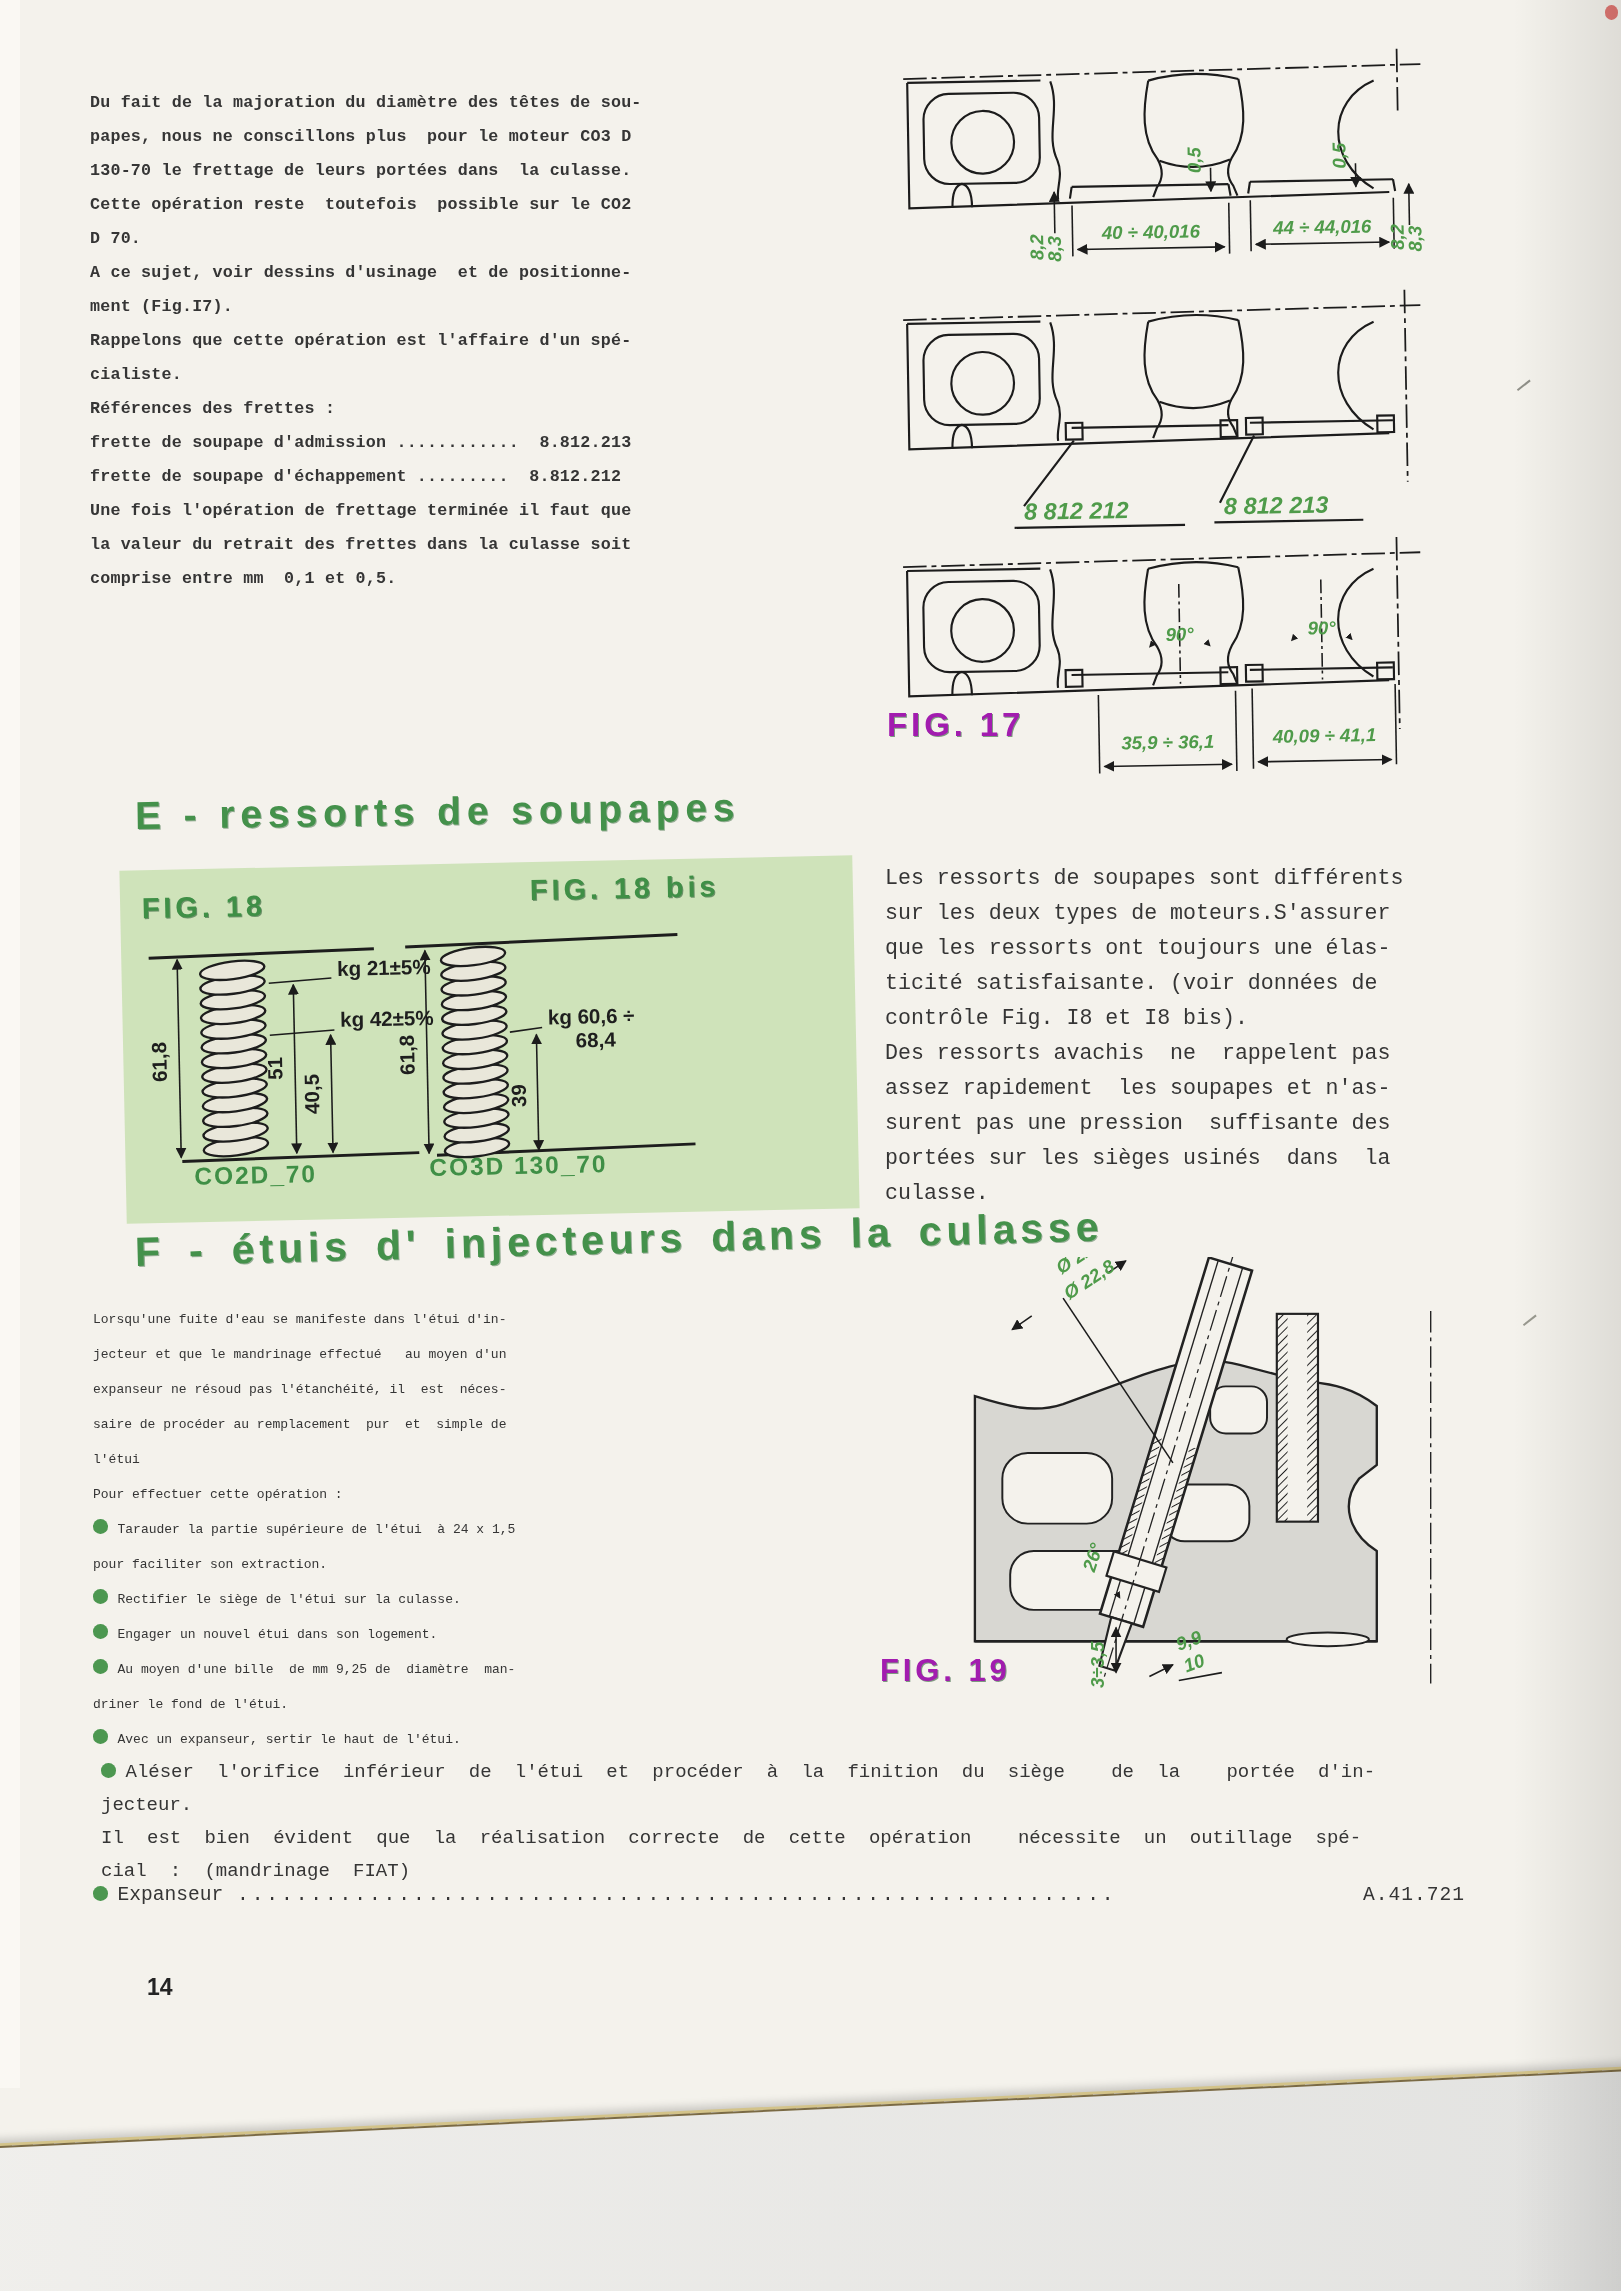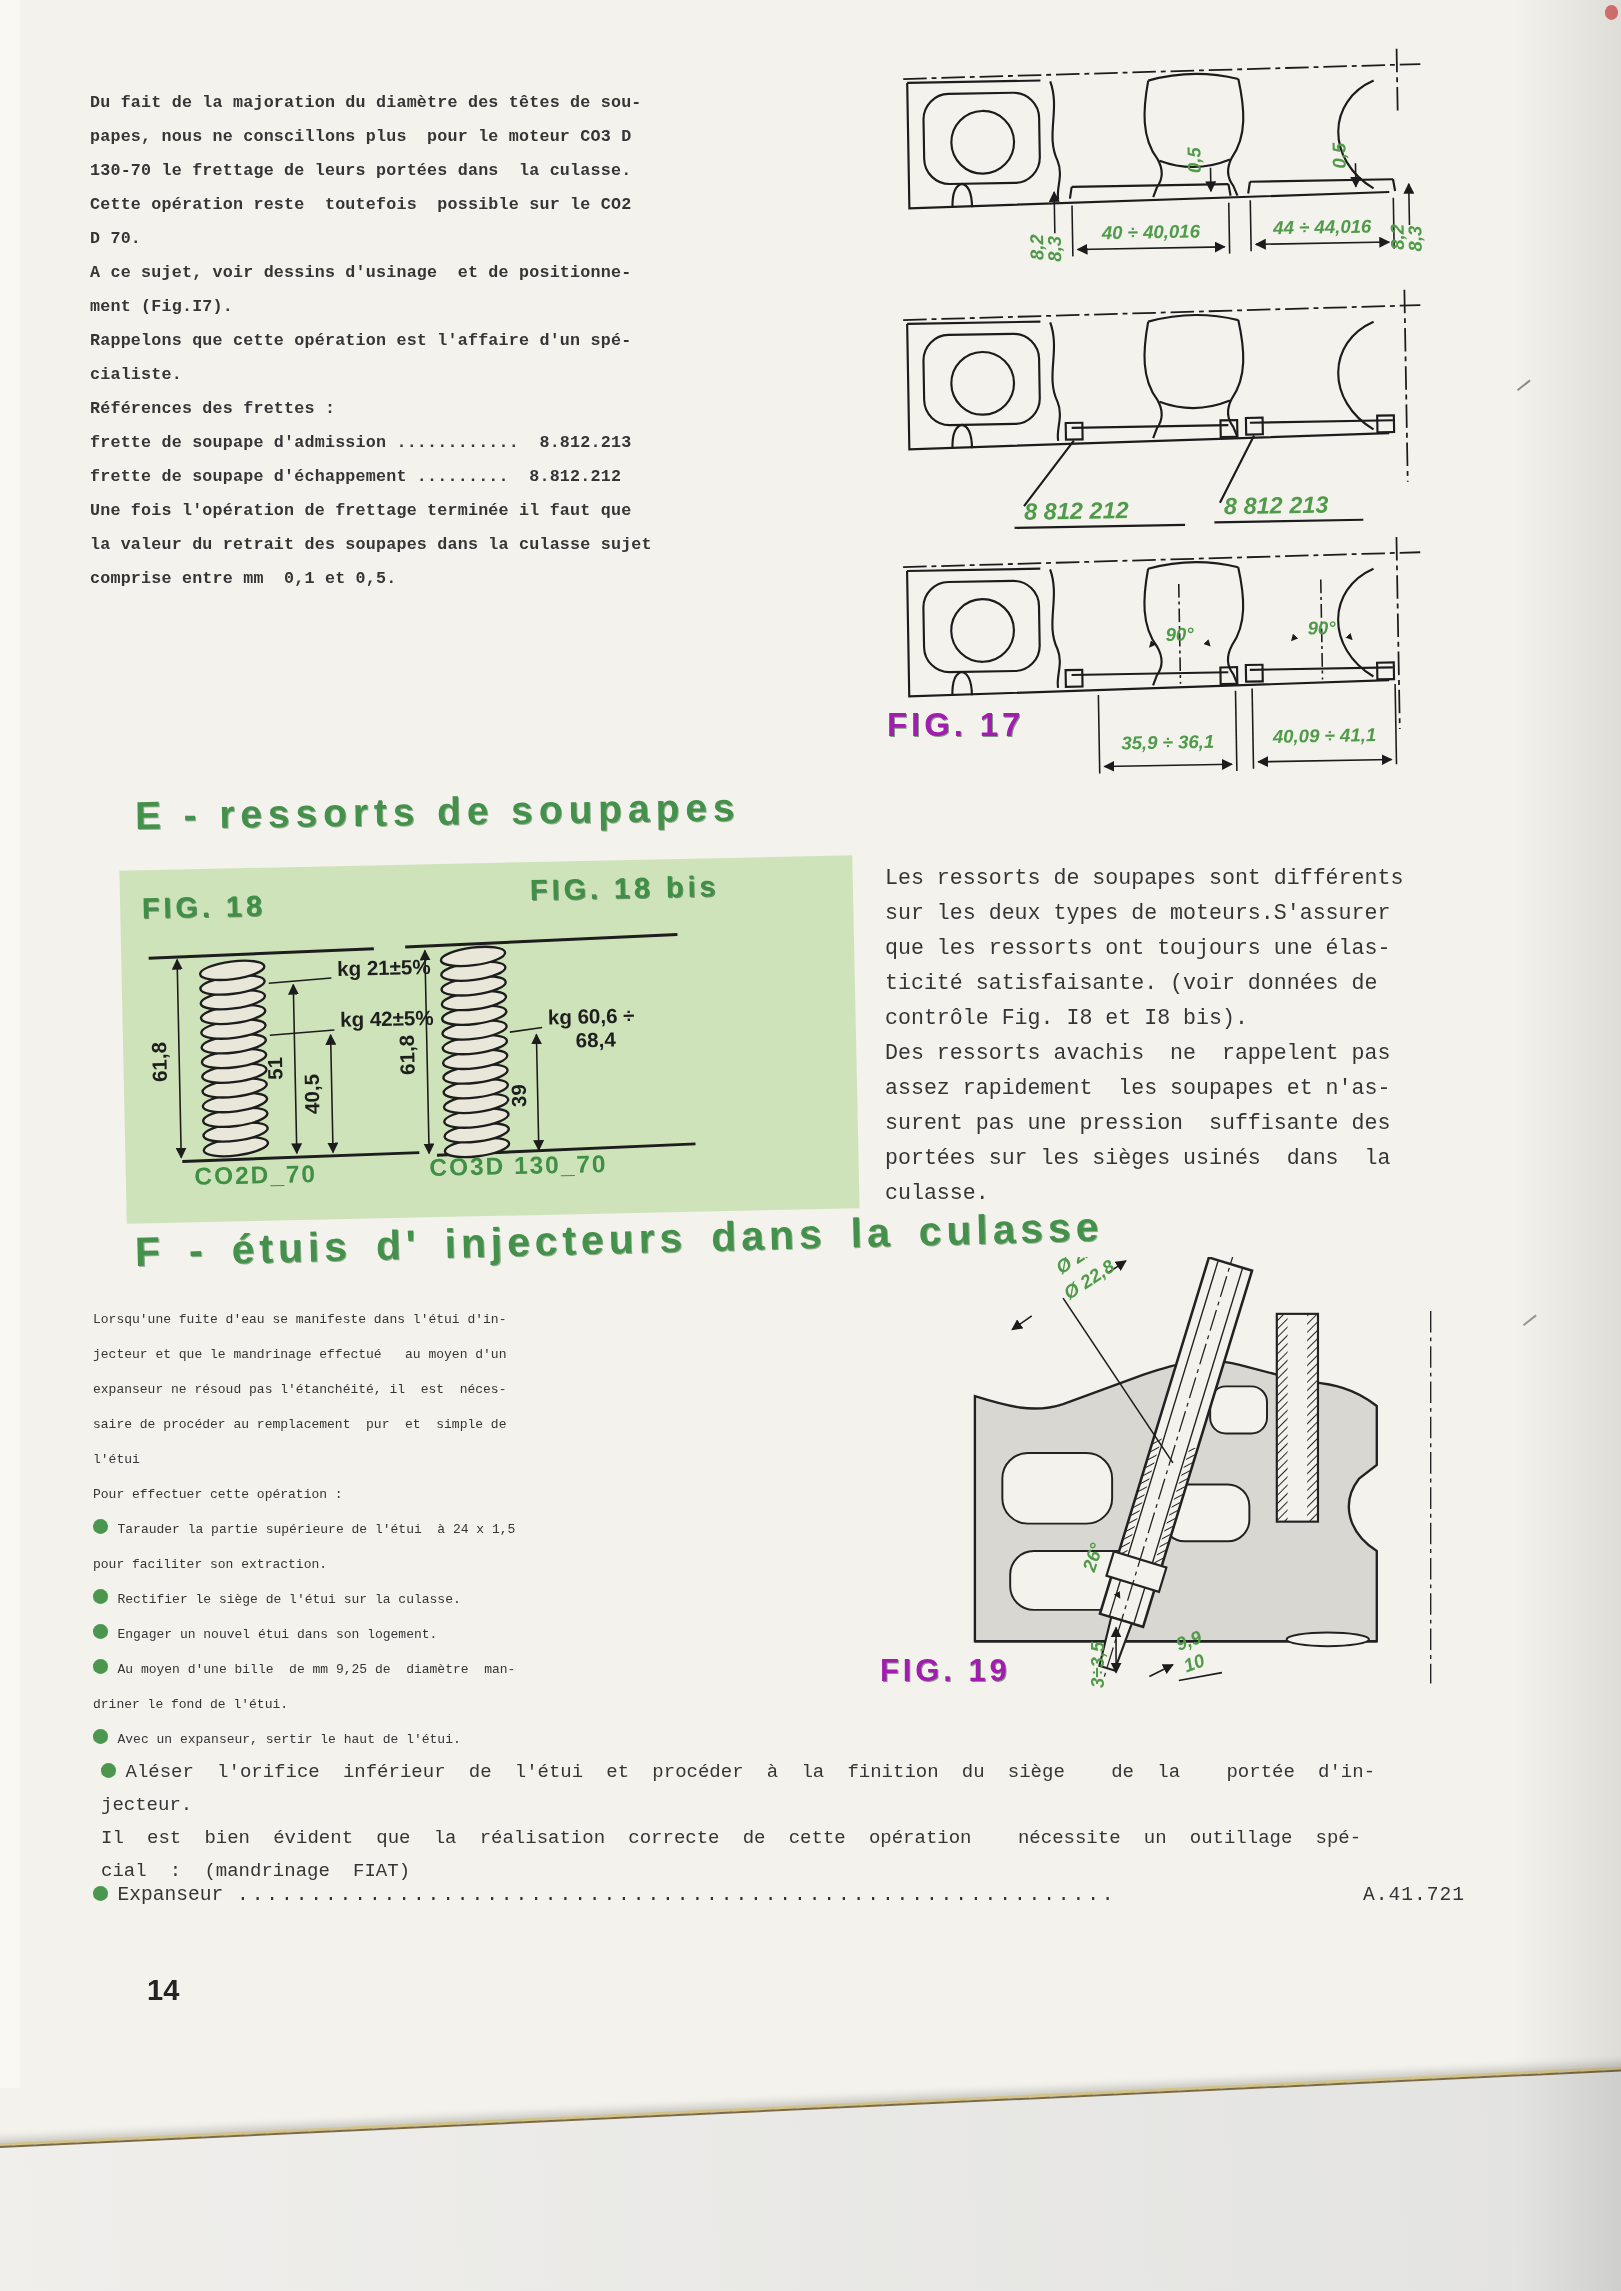--- a/index.html
+++ b/index.html
@@ -32,21 +32,21 @@
   
   .headE,.headF{position:absolute;font-family:"Liberation Sans",sans-serif;font-weight:bold;
         color:#44914b;text-shadow:1px 1px 0 rgba(35,90,45,0.45);transform-origin:left center;}
   .headE{left:135px;top:794px;font-size:39px;letter-spacing:5.9px;transform:rotate(-0.8deg);}
   .headF{left:135px;top:1229px;font-size:41px;letter-spacing:4.9px;word-spacing:7.8px;transform:rotate(-1.5deg);}
 
   .figlab{position:absolute;font-family:"Liberation Sans",sans-serif;font-weight:800;
         color:#a21caf;letter-spacing:3.9px;text-shadow:1px 1px 0 rgba(30,80,40,0.55);}
 
   .pagenum{position:absolute;left:147px;top:1974px;font-family:"Liberation Sans",sans-serif;
-        font-weight:bold;font-size:29px;color:#242424;}
+        font-weight:bold;font-size:23px;color:#242424;}
 
   
   .figsvg{position:absolute;}
   .draw path,.draw rect,.draw circle,.draw line{fill:none;stroke:#1c1c1c;stroke-width:2.2;}
   .draw .cl{stroke-dasharray:24 5 5 5;stroke-width:1.8;}
   .dim line{stroke:#1c1c1c;stroke-width:1.6;fill:none;}
   .gtext{fill:#4f9b4a;font-family:"Liberation Sans",sans-serif;font-style:italic;
          font-weight:600;font-size:19px;}
   .ktext{fill:#1e1e1e;font-family:"Liberation Sans",sans-serif;font-weight:600;font-size:21px;}
   .engine{fill:#3f8f46;font-family:"Liberation Sans",sans-serif;font-weight:800;
@@ -69,21 +69,21 @@
     <div class="tl">Cette opération reste  toutefois  possible sur le CO2</div>
     <div class="tl">D 70.</div>
     <div class="tl">A ce sujet, voir dessins d'usinage  et de positionne-</div>
     <div class="tl">ment (Fig.I7).</div>
     <div class="tl">Rappelons que cette opération est l'affaire d'un spé-</div>
     <div class="tl">cialiste.</div>
     <div class="tl">Références des frettes :</div>
     <div class="tl">frette de soupape d'admission ............  8.812.213</div>
     <div class="tl">frette de soupape d'échappement .........  8.812.212</div>
     <div class="tl">Une fois l'opération de frettage terminée il faut que</div>
-    <div class="tl">la valeur du retrait des soupapes dans la culasse sujet</div>
+    <div class="tl">la valeur du retrait des frettes dans la culasse soit</div>
     <div class="tl">comprise entre mm  0,1 et 0,5.</div>
   </div>
 
   <svg class="figsvg" style="left:897px;top:49px;transform:rotate(-1deg);" width="534" height="243" viewBox="0 0 545 248">
     <defs>
       <marker id="m1" viewBox="0 0 10 10" refX="9" refY="5" markerWidth="7" markerHeight="7" orient="auto-start-reverse">
         <path d="M0,0L10,5L0,10z" fill="#1c1c1c"></path>
       </marker>
     </defs>
     <g class="draw">

